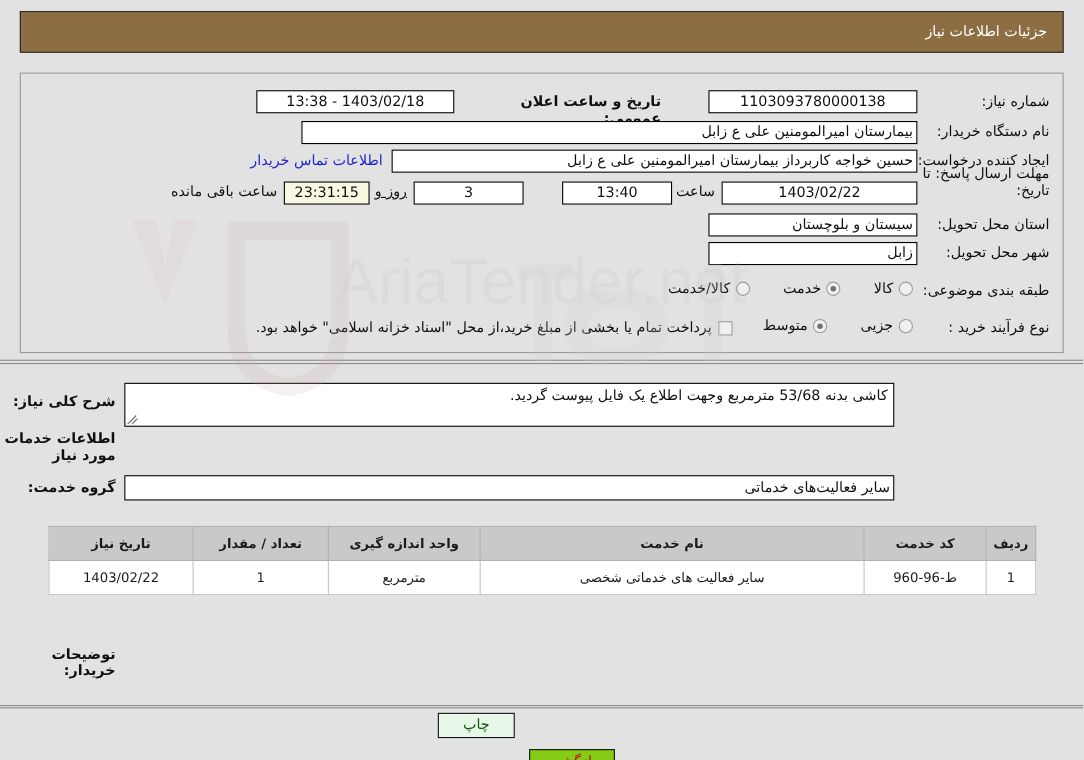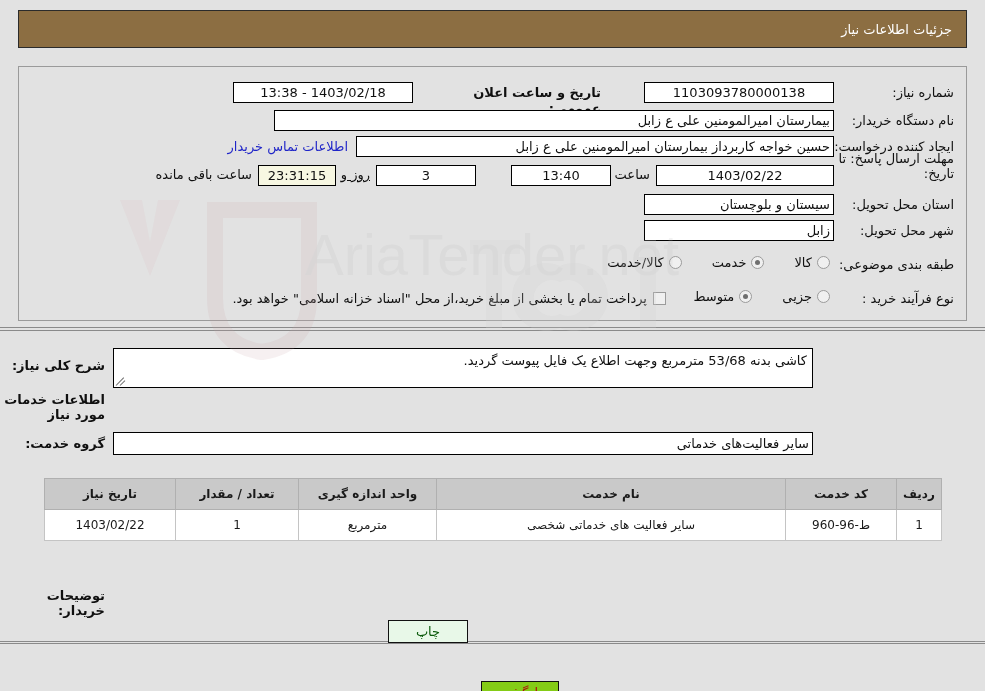--- a/index.html
+++ b/index.html
@@ -320,16 +320,16 @@
         <td>مترمربع</td>
         <td>1</td>
         <td>1403/02/22</td>
       </tr>
     </tbody>
   </table>
 
   <div class="secthead" style="right:880px; top:588px;">توضیحات خریدار:</div>
 
   <div class="footbar"></div>
-  <div class="btn print" style="right:517px; top:620px; width:80px;">چاپ</div>
+  <div class="btn print" style="right:517px; top:648px; width:70px;">چاپ</div>
   <div class="btn back" style="right:426px; top:648px; width:78px;">بازگشت</div>
 
 </div>
 
 </body></html>

